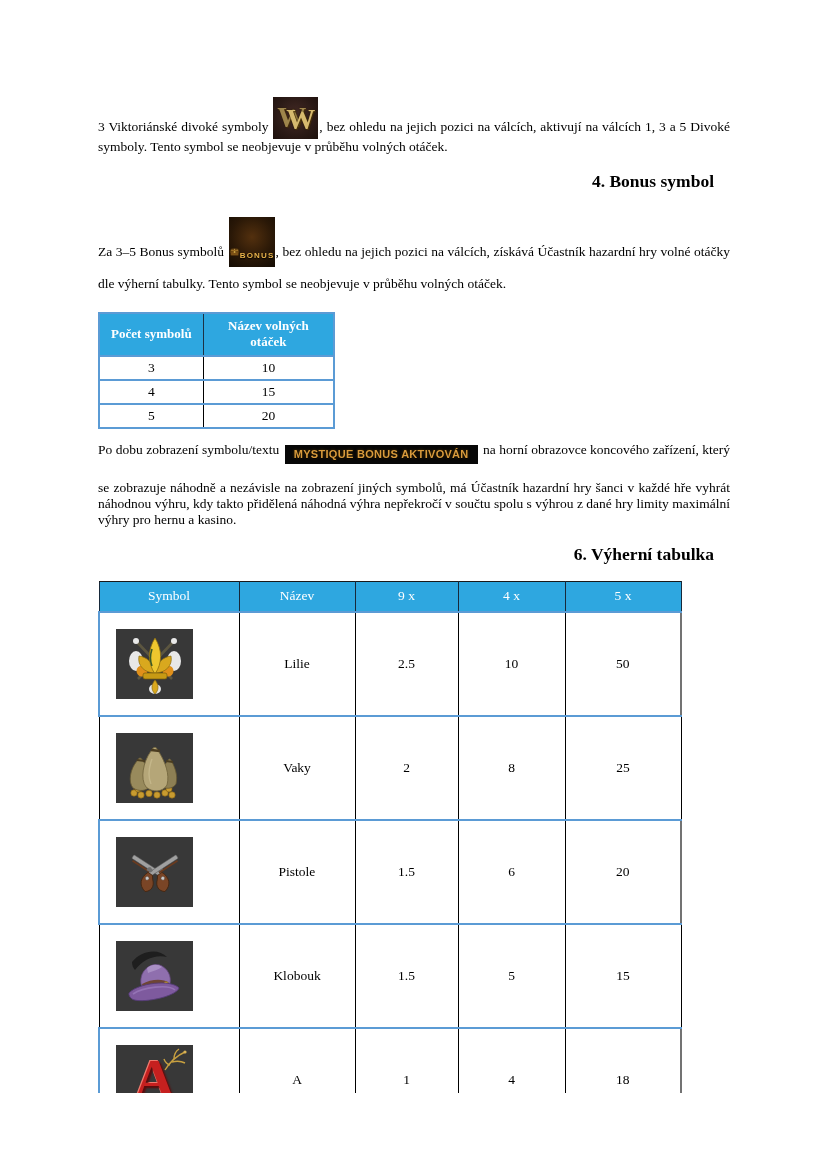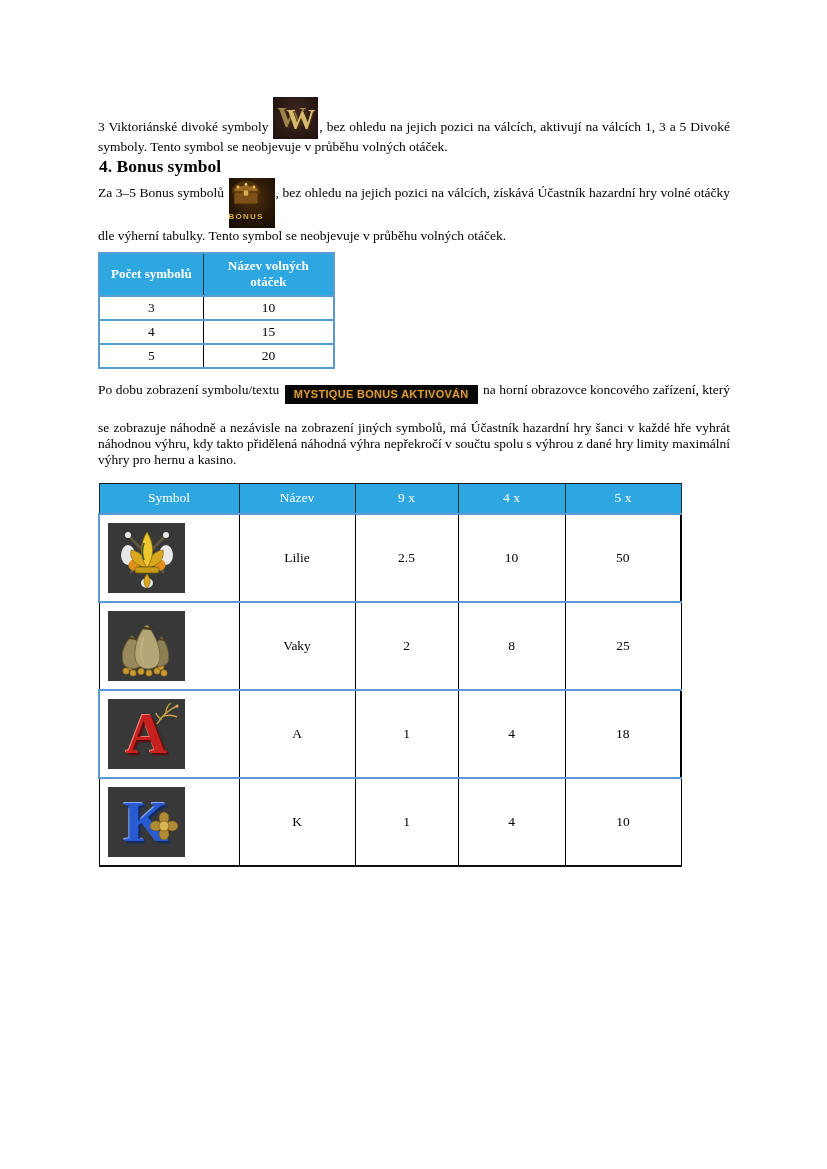--- a/index.html
+++ b/index.html
@@ -18,22 +18,23 @@
   }
   p.body-text {
     font-size: 13.5px;
     line-height: 16px;
     text-align: justify;
     margin: 0;
   }
   h2.section-heading {
     font-size: 17.5px;
     font-weight: bold;
-    margin: 1px;
+    margin: 16px;
     line-height: 21px;
+    text-align: right;
   }
   .mt-h4 { margin-top: 25px; }
   .mt-p2 { margin-top: 12px; }
   .mt-h5 { margin-top: 18px; }
   .mt-p3 { margin-top: 13px; }
   .mt-h6 { margin-top: 27px; }
   .mt-p4 { margin-top: 13px; }
 
   
   .wild-tile {
@@ -53,27 +54,26 @@
     line-height: 1;
     color: #d6b96e;
     text-shadow: 1px 1px 1px #4a3208, 0 0 2px #2a1c04;
   }
   .wild-w.w1 { left: 4px; top: 6px; opacity: .8; color: #b99f58; }
   .wild-w.w2 { left: 13px; top: 8px; }
 
   
   .bonus-tile {
     display: inline-flex;
-    flex-direction: column;
-    align-items: flex-start;
+    align-items: flex-end;
     justify-content: flex-end;
     width: 46px; height: 50px;
     background: radial-gradient(circle at 50% 40%, #53300e 0%, #2a1807 55%, #140b03 100%);
     vertical-align: -11px;
-    margin: 0 1px;
+    margin: 9px 1px;
     overflow: hidden;
   }
   .bonus-label {
     font-family: "Liberation Sans", sans-serif;
     font-weight: bold;
     font-size: 8px;
     letter-spacing: 1.2px;
     color: #e8b24a;
     text-shadow: 0 1px 1px #000;
     margin: 1px 0 3px 0;
@@ -93,21 +93,21 @@
     vertical-align: -4px;
     margin: 16px 2px;
     text-shadow: 0 1px 1px #000, 0 0 3px #5a3a00;
     white-space: nowrap;
   }
 
   
   table.fs-table {
     border-collapse: collapse;
     width: 237px;
-    margin-top: 8px;
+    margin-top: 20px;
     border: 2px solid #5B9BD5;
   }
   table.fs-table th {
     background: #2EA7E0;
     color: #fff;
     font-weight: bold;
     font-size: 13px;
     padding: 4px 6px 5px 6px;
     border-left: 1px solid #1c3144;
     border-right: 1px solid #1c3144;
@@ -146,24 +146,24 @@
     text-align: center;
   }
   table.pay-table td {
     border-left: 1px solid #000;
     border-right: 1px solid #000;
     border-top: 2px solid #5B9BD5;
     border-bottom: 2px solid #5B9BD5;
     text-align: center;
     font-size: 13.5px;
     height: 70px;
-    padding: 8px;
+    padding: 16px;
   }
   table.pay-table tr.hl td:first-child { border-left: 2px solid #5B9BD5; }
-  table.pay-table tr.hl td:last-child  { border-right: 2px solid #000000; }
+  table.pay-table tr.hl td:last-child  { border-right: 2px solid #737373; }
   table.pay-table tr.last td { border-bottom: 2px solid #111; }
   td.symcell { text-align: left; }
   .tile {
     width: 77px; height: 100%;
     min-height: 70px;
     background: #383838;
     display: flex;
     align-items: center;
     justify-content: center;
     position: relative;
@@ -229,20 +229,21 @@
         <td>20</td>
       </tr>
     </tbody>
   </table>
 
 
   <p class="body-text mt-p3"><span>Po dobu zobrazení symbolu/textu</span>
     <span class="mystique-badge">MYSTIQUE BONUS AKTIVOVÁN</span>
     <span>na horní obrazovce koncového zařízení, který se zobrazuje náhodně a nezávisle na zobrazení jiných symbolů, má Účastník hazardní hry šanci v každé hře vyhrát náhodnou výhru, kdy takto přidělená náhodná výhra nepřekročí v součtu spolu s výhrou z dané hry limity maximální výhry pro hernu a kasino.</span></p>
 
+  <h2 class="section-heading mt-h6">6. Výherní tabulka</h2>
 
 
   <table class="pay-table">
     <colgroup>
       <col style="width:140px">
         <col style="width:116px">
         <col style="width:103px">
         <col style="width:107px">
         <col style="width:116px">
     </colgroup>
@@ -308,21 +309,63 @@
               <path d="M27 22 C24 30 23 40 26 47" stroke="#cabd92" stroke-width="1.4" fill="none" opacity="0.7"></path>
             </svg>
           </div>
         </td>
         <td>Vaky</td>
         <td>2</td>
         <td>8</td>
         <td>25</td>
       </tr>
 
-
+      <tr class="hl">
+        <td class="symcell">
+          <div class="tile">
+            <svg width="60" height="56" viewBox="0 0 60 56">
+              <defs>
+                <g id="pistol">
+                  <rect x="3" y="25" width="36" height="4.2" rx="1" fill="#a0a0a0" stroke="#565656" stroke-width="0.5"></rect>
+                  <rect x="5" y="30" width="22" height="1.6" fill="#6a3a1e"></rect>
+                  <path d="M31 22 C33 20 35 20 36 22 L34 26 L31 26 Z" fill="#707070"></path>
+                  <path d="M36 24.5 C45 24.5 51 30 49 39 C44 42 38 40 36 33 L34 29.5 Z" fill="#7a4526" stroke="#45250f" stroke-width="0.8"></path>
+                  <circle cx="40" cy="29" r="1.8" fill="#c9c9c9" stroke="#555" stroke-width="0.4"></circle>
+                </g>
+              </defs>
+              <use href="#pistol" transform="rotate(33 30 28)"></use>
+              <use href="#pistol" transform="translate(60 0) scale(-1 1) rotate(33 30 28)"></use>
+            </svg>
+          </div>
+        </td>
+        <td>Pistole</td>
+        <td>1.5</td>
+        <td>6</td>
+        <td>20</td>
+      </tr>
+
+      <tr>
+        <td class="symcell">
+          <div class="tile">
+            <svg width="58" height="60" viewBox="0 0 58 60">
+              <path d="M7 16 C16 4 34 2 42 11 C31 8 18 13 10 24 C8 22 7 19 7 16 Z" fill="#1e1e1e"></path>
+              <path d="M16 38 C14 24 27 15 37 20 C45 25 47 33 44 41 L19 45 Z" fill="#8f6fae" stroke="#63487e" stroke-width="0.8"></path>
+              <path d="M22 22 C27 18 33 18 37 21 C33 24 27 25 23 27 Z" fill="#a98fc4"></path>
+              <path d="M17 38 C26 33 38 32 44 37 L44 41 C36 37 25 38 18 42 Z" fill="#6e4536"></path>
+              <circle cx="41" cy="38" r="2.4" fill="#c89b30" stroke="#7a5c10" stroke-width="0.5"></circle>
+              <path d="M4 47 C13 37 46 33 54 42 C51 51 15 58 7 53 C4.5 51 3.5 49 4 47 Z" fill="#7e5a9e" stroke="#563c78" stroke-width="0.9"></path>
+              <path d="M8 48 C18 41 44 38 50 44" stroke="#9a79ba" stroke-width="1.6" fill="none" opacity="0.8"></path>
+            </svg>
+          </div>
+        </td>
+        <td>Klobouk</td>
+        <td>1.5</td>
+        <td>5</td>
+        <td>15</td>
+      </tr>
 
       <tr class="hl">
         <td class="symcell">
           <div class="tile">
             <span class="letter letter-a">A</span>
             <svg class="corner-sprig" width="26" height="24" viewBox="0 0 26 24">
               <g stroke="#c8a040" stroke-width="1.4" fill="none">
                 <path d="M3 22 C8 14 14 8 23 4"></path>
                 <path d="M10 14 C14 13 19 13 23 15"></path>
                 <path d="M12 11 C12 7 14 3 17 1"></path>

